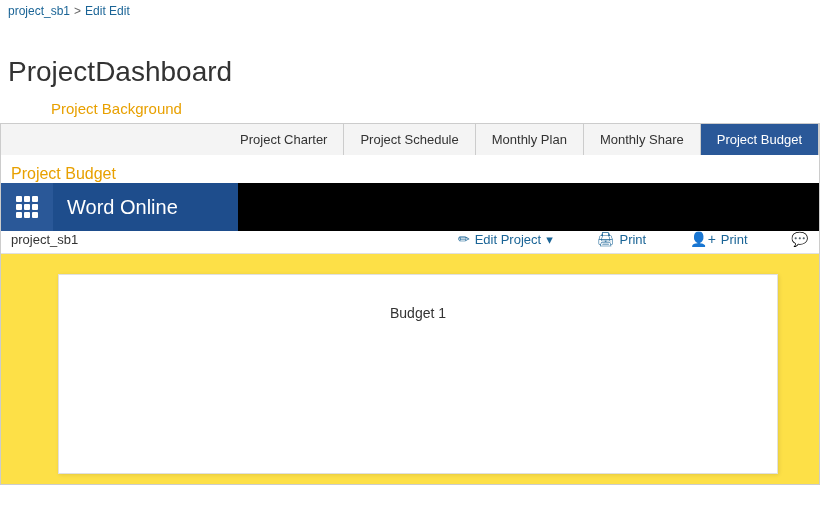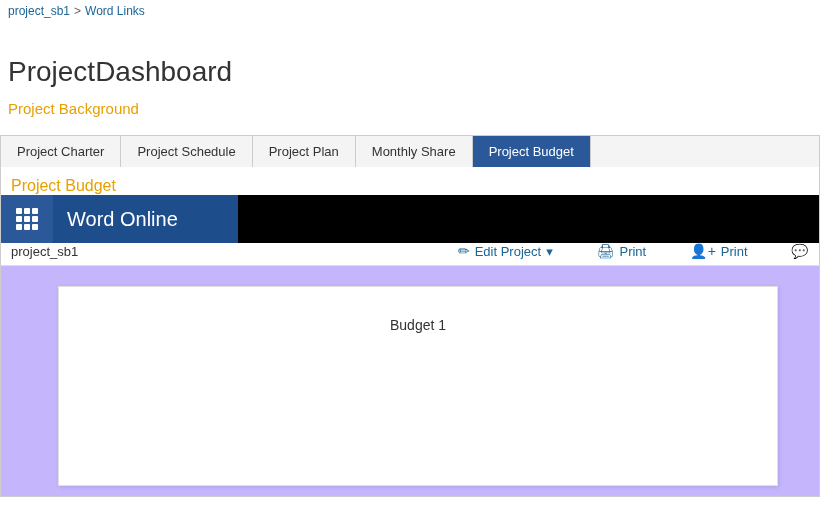--- a/index.html
+++ b/index.html
@@ -32,28 +32,30 @@
       font-weight: 300;
       color: #333;
       padding: 6px 8px 10px 8px;
       margin-top: 28px;
     }
 
     .section-heading {
       color: #e8a000;
       font-size: 15px;
       padding: 2px 8px 6px 8px;
+      margin-left: 43px;
     }
 
     .tabs-container {
       display: flex;
       border: 1px solid #ccc;
       border-bottom: none;
       background: #f4f4f4;
-      margin: 12px 0 0 0;
+      margin: 0 0 0 0;
+      justify-content: flex-end;
     }
 
     .tab {
       padding: 8px 16px;
       border-right: 1px solid #ccc;
       cursor: pointer;
       font-size: 13px;
       color: #333;
       background: #f4f4f4;
       white-space: nowrap;
@@ -156,21 +158,21 @@
     .toolbar-icon {
       font-size: 14px;
     }
 
     .toolbar-divider {
       color: #ccc;
       margin: 0 2px;
     }
 
     .doc-body {
-      background: #c4b5fd;
+      background: #fde047;
       padding: 20px 10px 10px 26px;
       min-height: 200px;
       display: flex;
     }
 
     .doc-page {
       background: #fff;
       border: 1px solid #e0e0e0;
       box-shadow: 1px 1px 4px rgba(0,0,0,0.1);
       margin: 0 auto;
@@ -186,31 +188,31 @@
       font-size: 14px;
       color: #333;
     }
   </style>
 </head>
 <body>
 
 <div class="breadcrumb-bar">
   <a class="breadcrumb-link">project_sb1</a>
   <span>&gt;</span>
-  <a class="breadcrumb-link">Word Links</a>
+  <a class="breadcrumb-link">Edit Edit</a>
 </div>
 
 <div class="page-title">ProjectDashboard</div>
 
 <div class="section-heading">Project Background</div>
 
 <div class="tabs-container">
   <div class="tab">Project Charter</div>
   <div class="tab">Project Schedule</div>
-  <div class="tab">Project Plan</div>
+  <div class="tab">Monthly Plan</div>
   <div class="tab">Monthly Share</div>
   <div class="tab active">Project Budget</div>
 </div>
 
 <div class="tab-content-area">
   <div class="tab-content-title">Project Budget</div>
 
   <div class="word-online-bar">
     <div class="word-waffle">
       <div class="waffle-icon">

